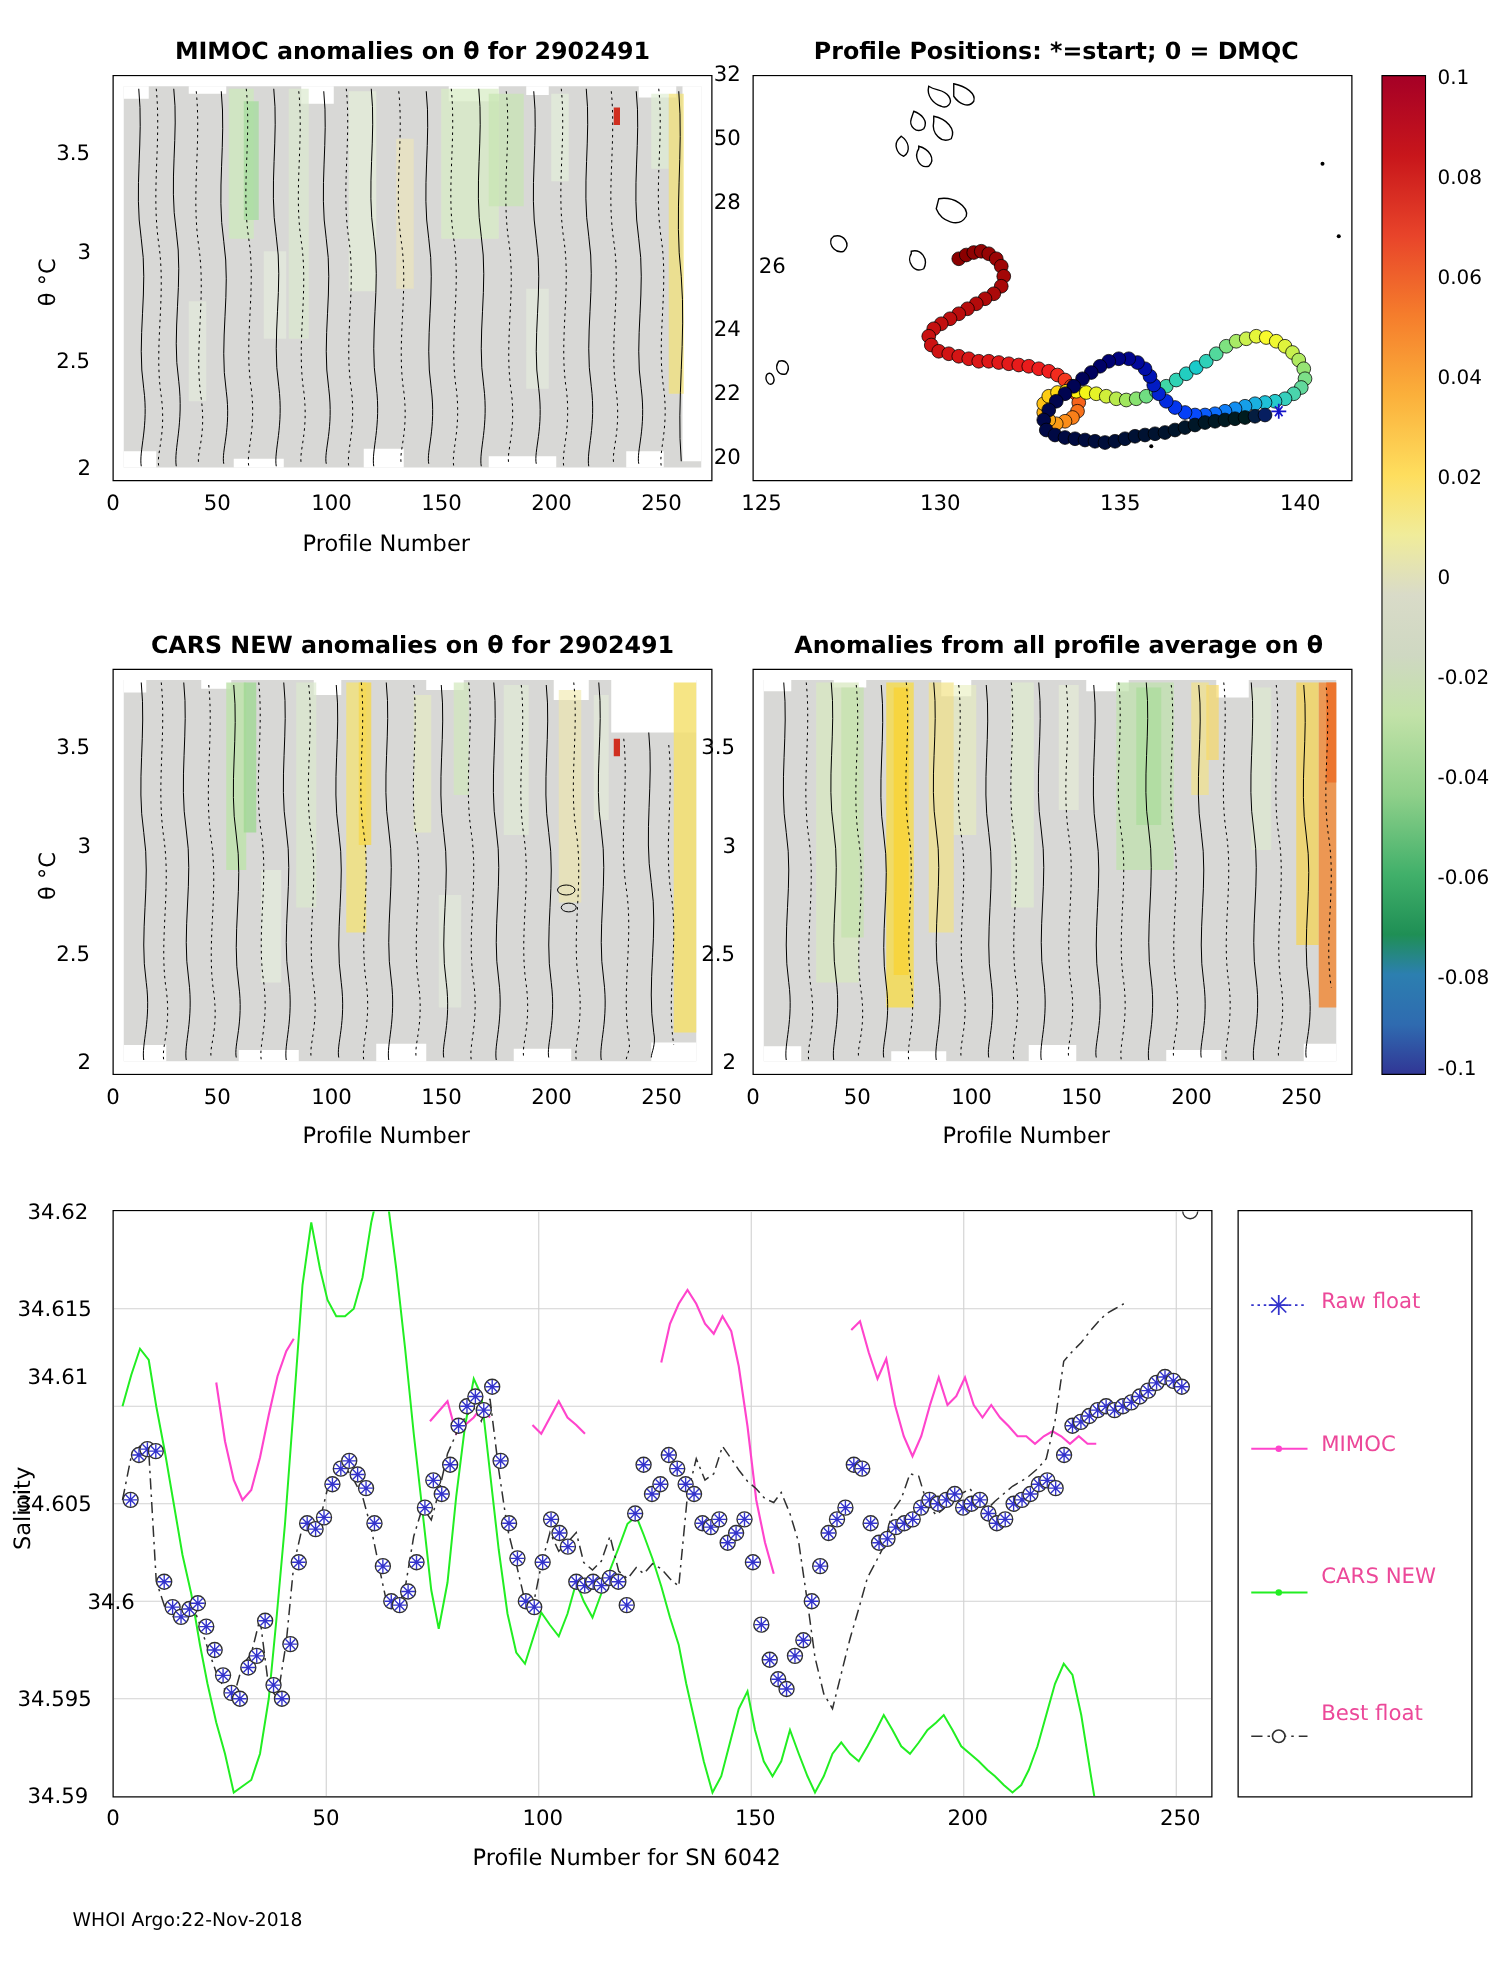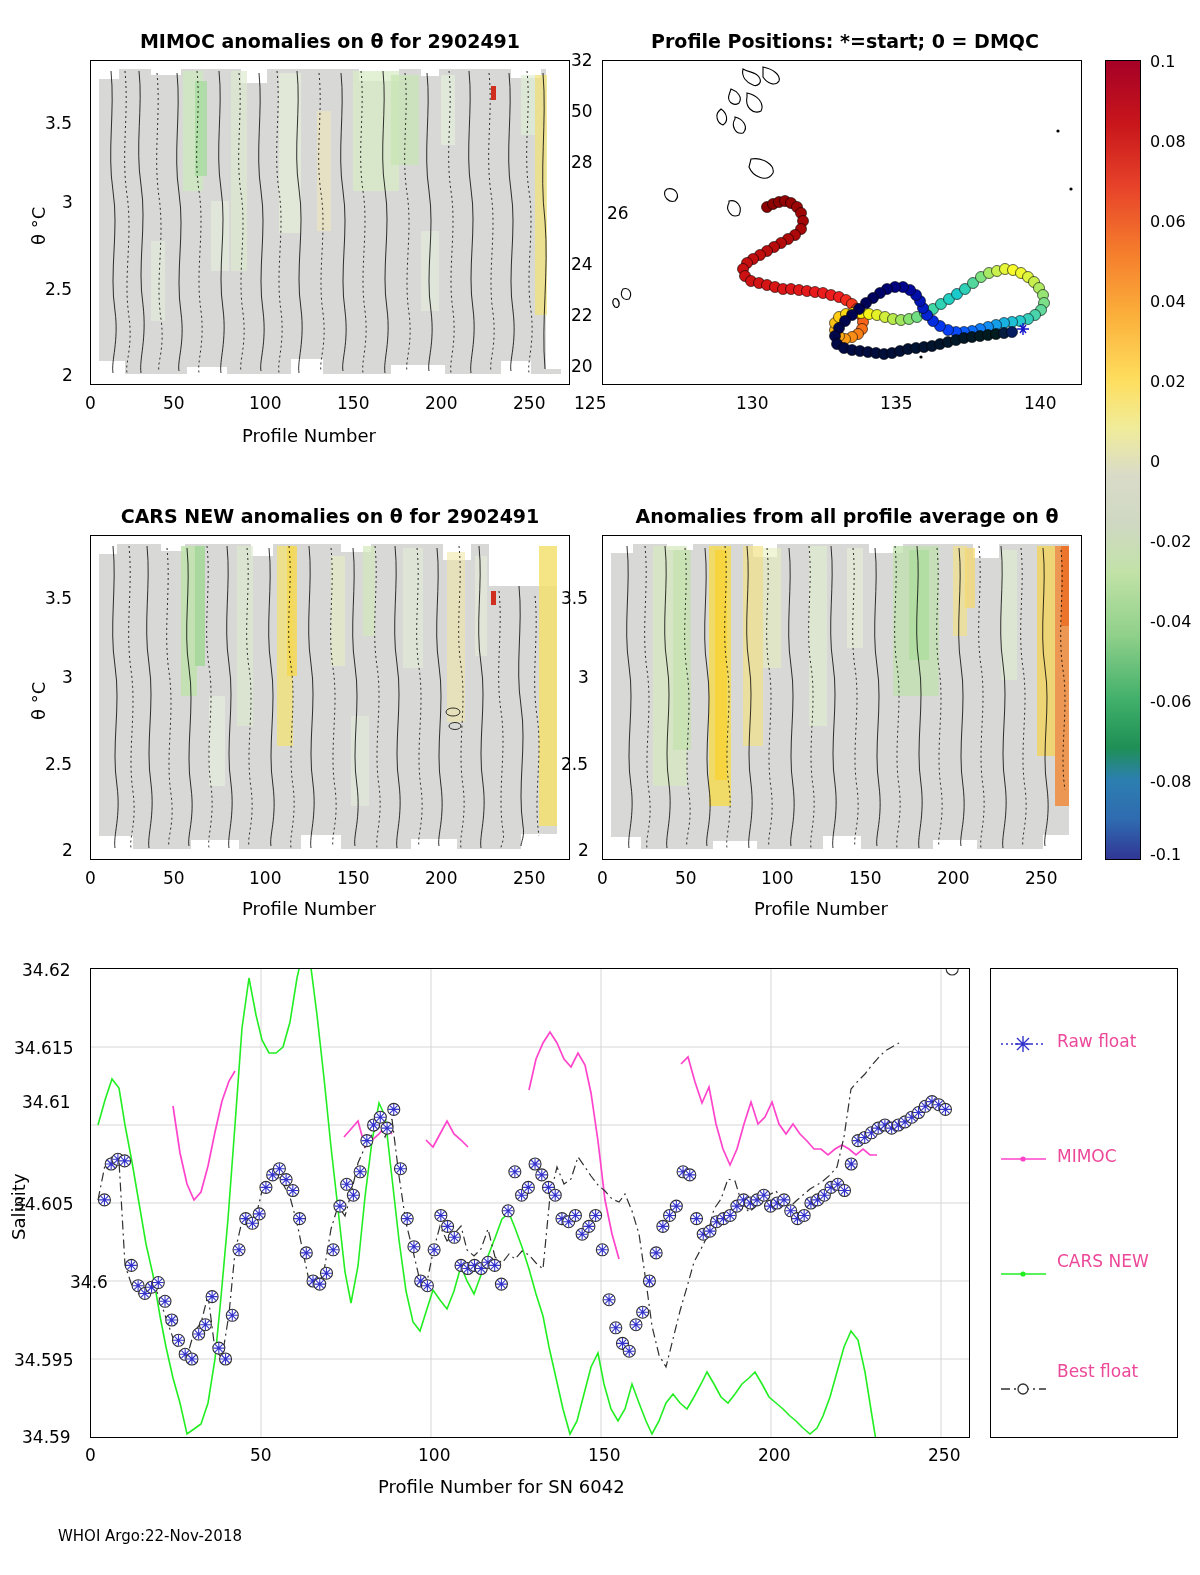--- a/index.html
+++ b/index.html
@@ -325,21 +325,21 @@
         <circle cx="401" cy="272" r="5.5" fill="#041d40"></circle>
         <circle cx="409" cy="271" r="5.5" fill="#061e60"></circle>
       </g>
 
       <g stroke="#1414c8" stroke-width="1.4" fill="none">
         <path d="M417,264 L423,272 M423,264 L417,272 M420,262 L420,274 M414,268 L426,268"></path>
       </g>
     </svg>
   </div>
 
-  <div class="tick" style="left:574px; top:393px;">125</div>
+  <div class="tick" style="left:593px; top:393px;">125</div>
   <div class="tick" style="left:736px; top:393px;">130</div>
   <div class="tick" style="left:880px; top:393px;">135</div>
   <div class="tick" style="left:1024px; top:393px;">140</div>
 
   <div class="tick" style="left:571px; top:356px;">20</div>
   <div class="tick" style="left:571px; top:305px;">22</div>
   <div class="tick" style="left:571px; top:254px;">24</div>
   <div class="tick" style="left:571px; top:203px;padding-left:36px;">26</div>
   <div class="tick" style="left:571px; top:152px;">28</div>
   <div class="tick" style="left:571px; top:101px;">50</div>

